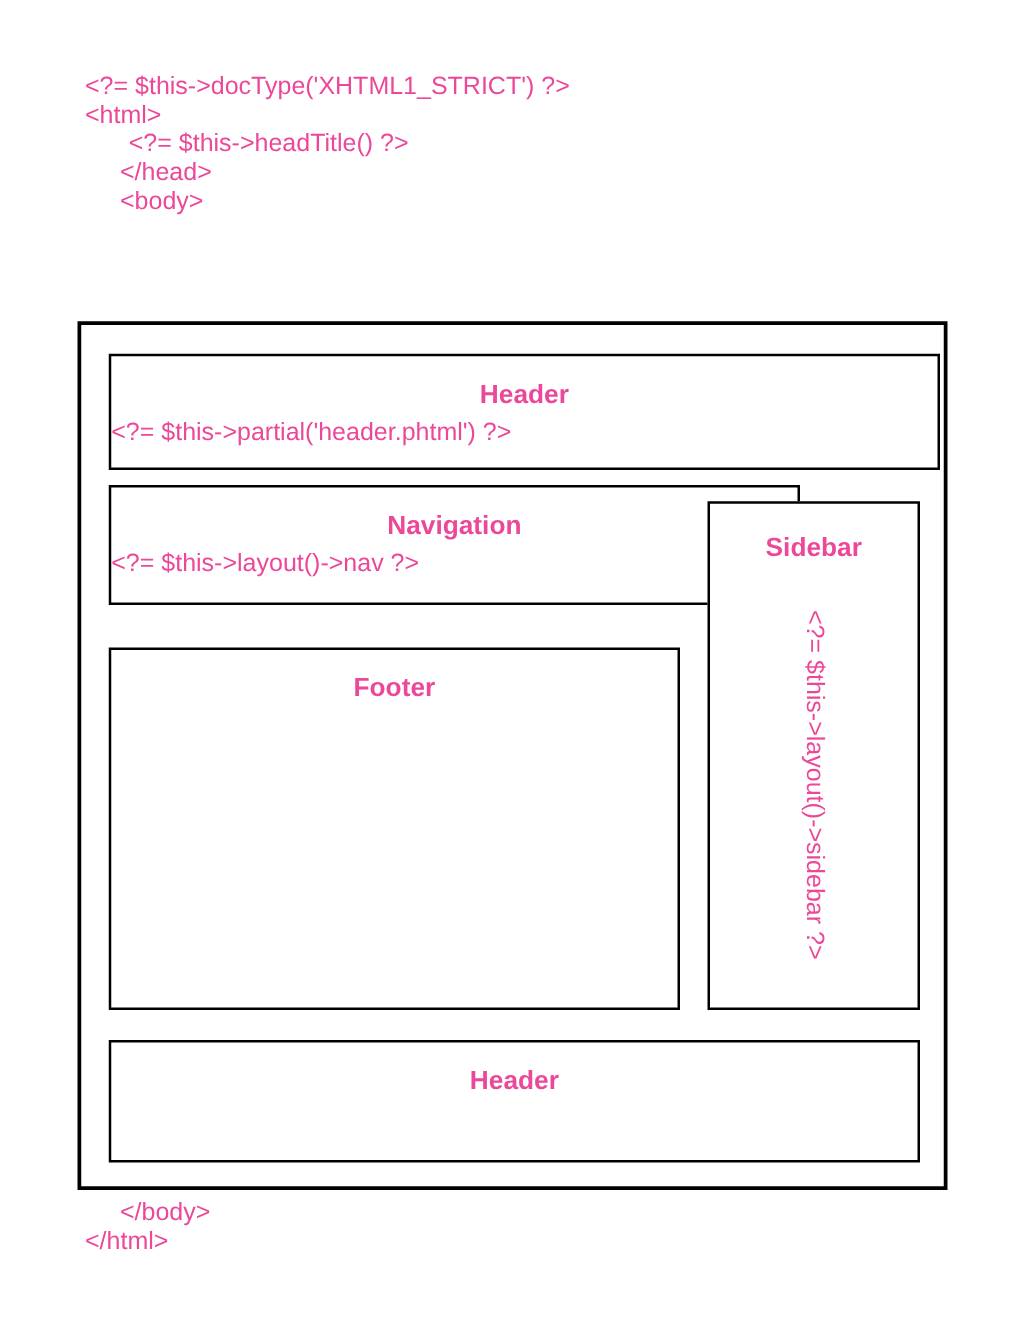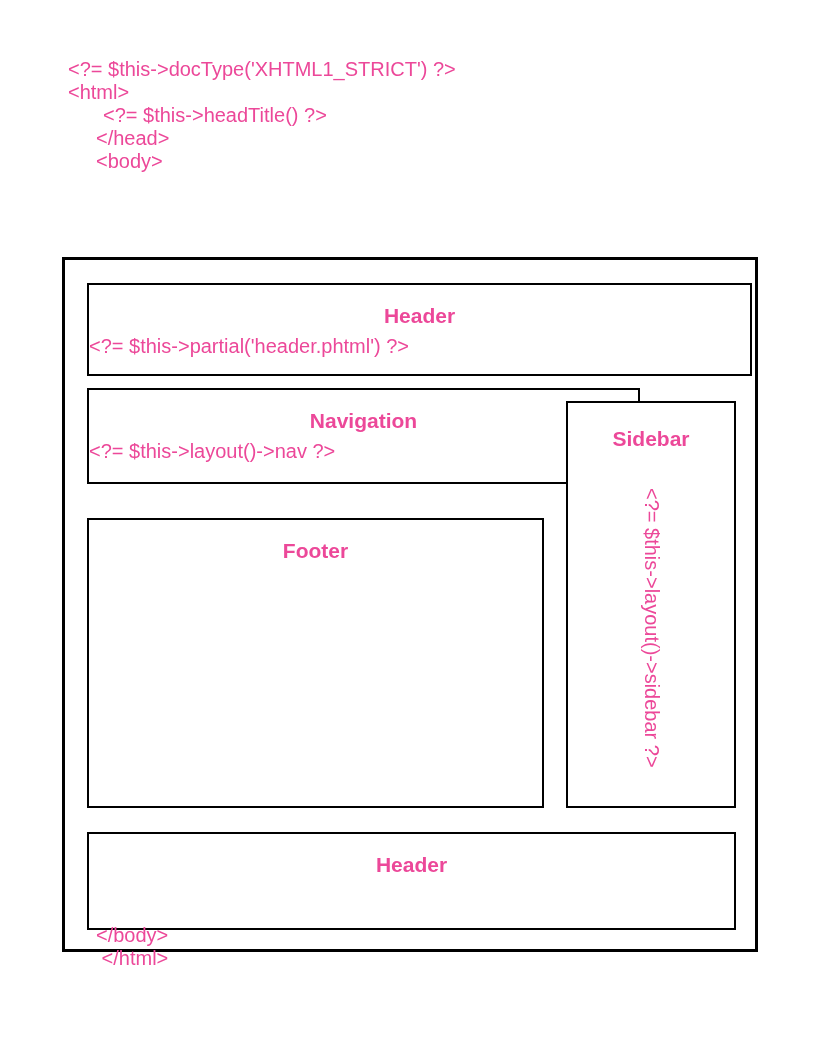--- a/index.html
+++ b/index.html
@@ -15,21 +15,21 @@
     color: #ec4899;
     font-family: "Liberation Sans", "DejaVu Sans", sans-serif;
     overflow: hidden;
   }
   
   .code-block {
     position: absolute;
     left: 68px;
   }
   #top-code  { top: 58px; }
-  #bottom-code { top: 924px; text-align: right; }
+  #bottom-code { top: 959px; }
   .code-line {
     font-size: 20px;
     line-height: 23px;
     white-space: pre;
   }
   .i0 { margin-left: 0; }
   .i1 { margin-left: 28px; }
   .i2 { margin-left: 35px; }
 
   

